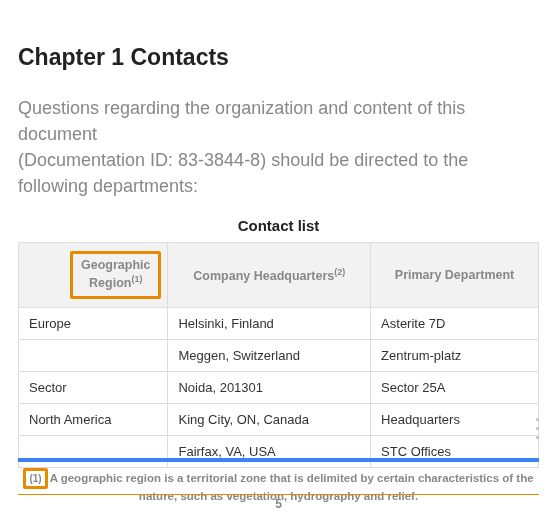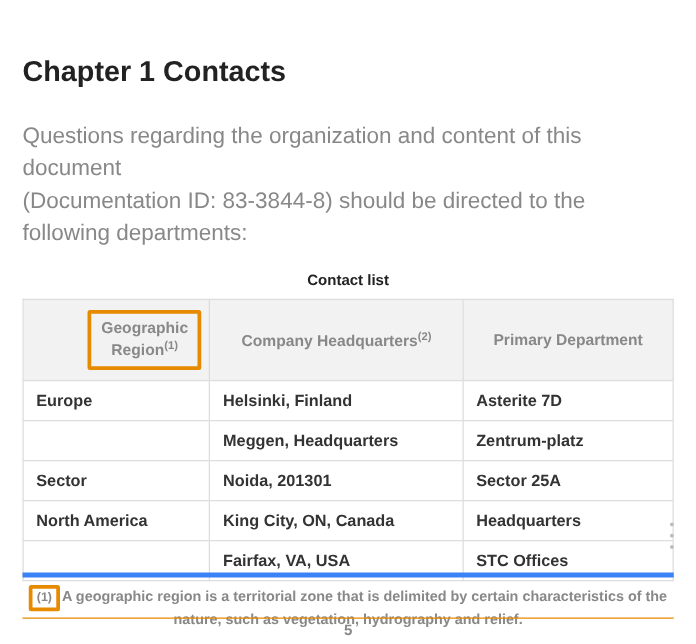--- a/index.html
+++ b/index.html
@@ -23,21 +23,21 @@
   }
   .intro {
     color: #888;
     font-size: 18px;
     line-height: 1.45;
     margin-bottom: 18px;
   }
   .caption {
     text-align: center;
     font-weight: bold;
-    font-size: 12px;
+    font-size: 15px;
     color: #222;
     margin-bottom: 8px;
   }
   table {
     width: 100%;
     border-collapse: collapse;
     font-size: 13px;
   }
   thead th {
     background: #f2f2f2;
@@ -46,21 +46,20 @@
     font-size: 12.5px;
     border: 1px solid #ddd;
     padding: 8px 6px;
     text-align: center;
   }
   tbody td {
     border: 1px solid #ddd;
     padding: 8px 10px;
     color: #333;
     vertical-align: top;
-    font-weight: bold;
   }
   .highlight-box {
     border: 3px solid #e68a00;
     border-radius: 2px;
     padding: 4px 8px;
     display: inline-block;
     line-height: 1.25;
     margin-left: 45px;
   }
   sup { font-size: 9px; vertical-align: super; }
@@ -143,21 +142,21 @@
       </tr>
     </thead>
     <tbody id="tbody">
         <tr>
           <td>Europe</td>
           <td>Helsinki, Finland</td>
           <td>Asterite 7D</td>
         </tr>
         <tr>
           <td></td>
-          <td>Meggen, Headquarters</td>
+          <td>Meggen, Switzerland</td>
           <td>Zentrum-platz</td>
         </tr>
         <tr>
           <td>Sector</td>
           <td>Noida, 201301</td>
           <td>Sector 25A</td>
         </tr>
         <tr>
           <td>North America</td>
           <td>King City, ON, Canada</td>

